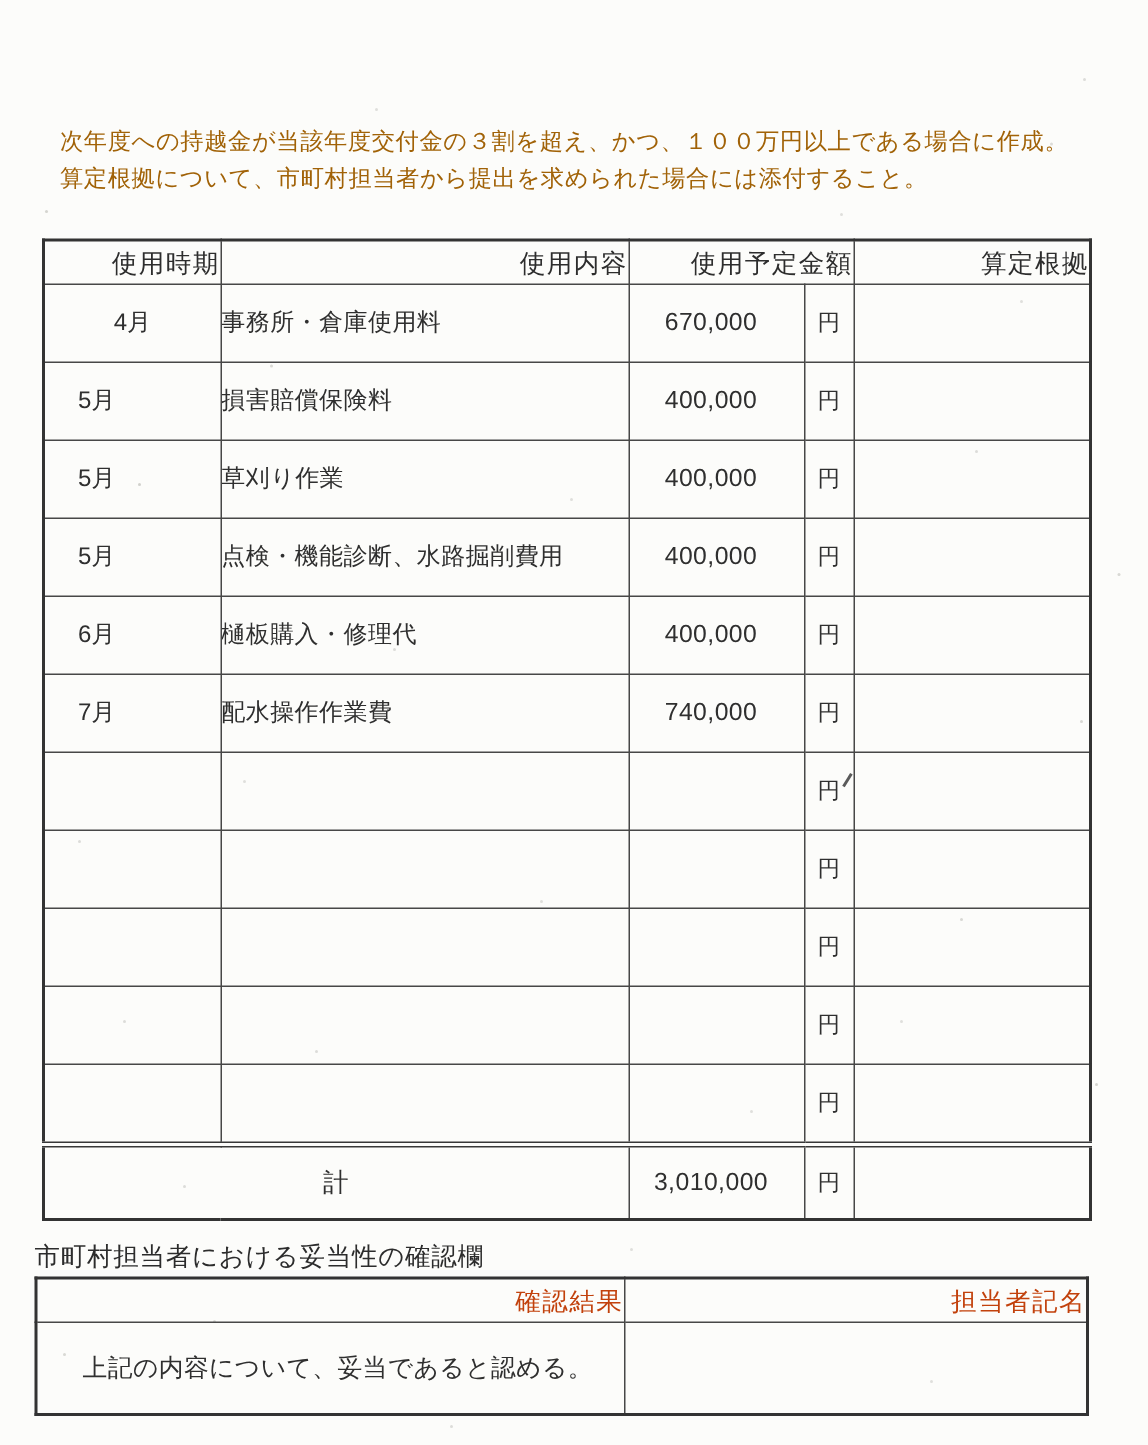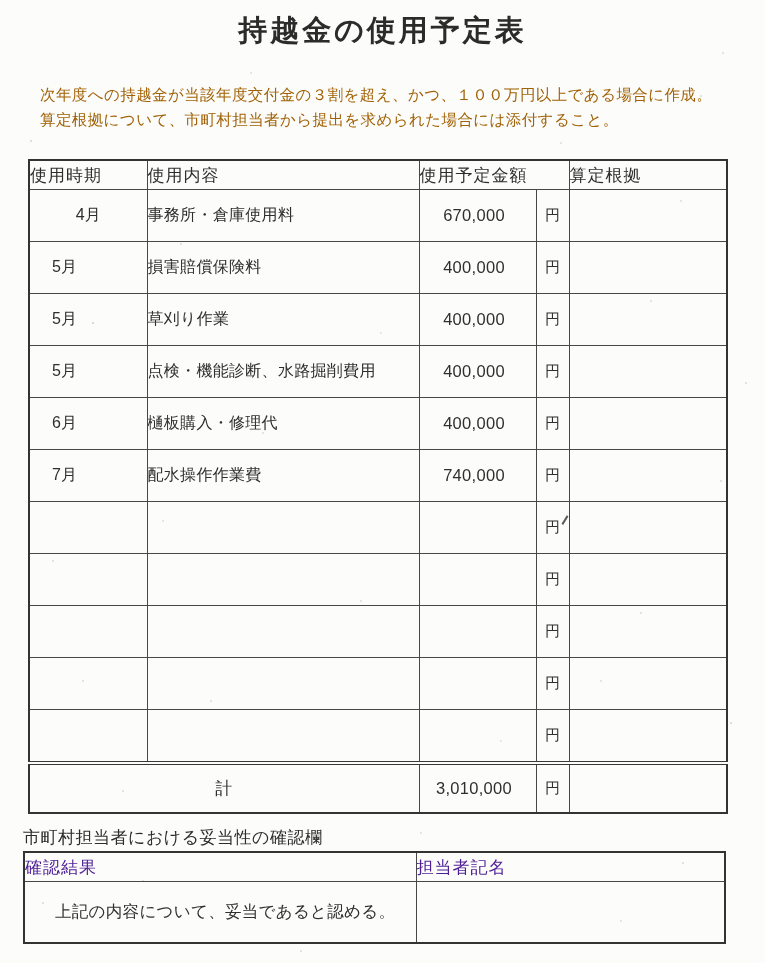--- a/index.html
+++ b/index.html
@@ -55,21 +55,21 @@
   table{border-collapse:collapse;table-layout:fixed;}
   .schedule{
     position:absolute;left:28px;top:159px;width:698px;
     border:2.5px solid #333;
   }
   .schedule th,.schedule td{
     border:1.5px solid #474747;
     font-weight:400;vertical-align:middle;
     padding:0;overflow:hidden;white-space:nowrap;
   }
-  .schedule th{height:28px;font-size:17px;letter-spacing:1px;text-align:left;color:#2d2d2d;}
+  .schedule th{height:28px;font-size:17px;letter-spacing:1px;text-align:right;color:#2d2d2d;}
   .schedule td{height:51px;font-size:16px;}
   td.period{text-align:left;padding-left:22px;}
   td.period.center{text-align:center;padding-left:0;}
   td.content{text-align:left;padding-left:0;letter-spacing:.3px;}
   td.amount{text-align:center;padding-right:7px;font-size:16.5px;letter-spacing:.3px;}
   td.unit{text-align:center;font-size:15px;position:relative;}
   td.unit.tick::after{
     content:"";position:absolute;top:13px;right:3px;
     width:1.6px;height:10px;background:#5a5a5a;
     transform:rotate(32deg);
@@ -84,31 +84,30 @@
     position:absolute;left:23px;top:826px;
     font-size:17px;letter-spacing:.5px;color:#2c2c2c;
   }
   .confirm{
     position:absolute;left:23px;top:851px;width:701px;
     border:2px solid #333;
   }
   .confirm th,.confirm td{
     border:1.5px solid #474747;font-weight:400;vertical-align:middle;padding:0;
   }
-  .confirm th{height:28px;font-size:17px;letter-spacing:1px;text-align:left;color:#4c1d95;}
+  .confirm th{height:28px;font-size:17px;letter-spacing:1px;text-align:right;color:#c2410c;}
   .confirm td{height:60px;font-size:16.5px;}
   .confirm td.result{text-align:left;padding-left:30px;letter-spacing:.3px;}
 </style>
 </head>
 <body>
 
 <div class="page">
   <div class="noise"></div>
 
-  <div class="title">持越金の使用予定表</div>
   <div class="notes">
     <div>次年度への持越金が当該年度交付金の３割を超え、かつ、１００万円以上である場合に作成。</div>
     <div>算定根拠について、市町村担当者から提出を求められた場合には添付すること。</div>
   </div>
 
   <table class="schedule">
     <colgroup>
       <col style="width:118px">
         <col style="width:272px">
         <col style="width:117px">

